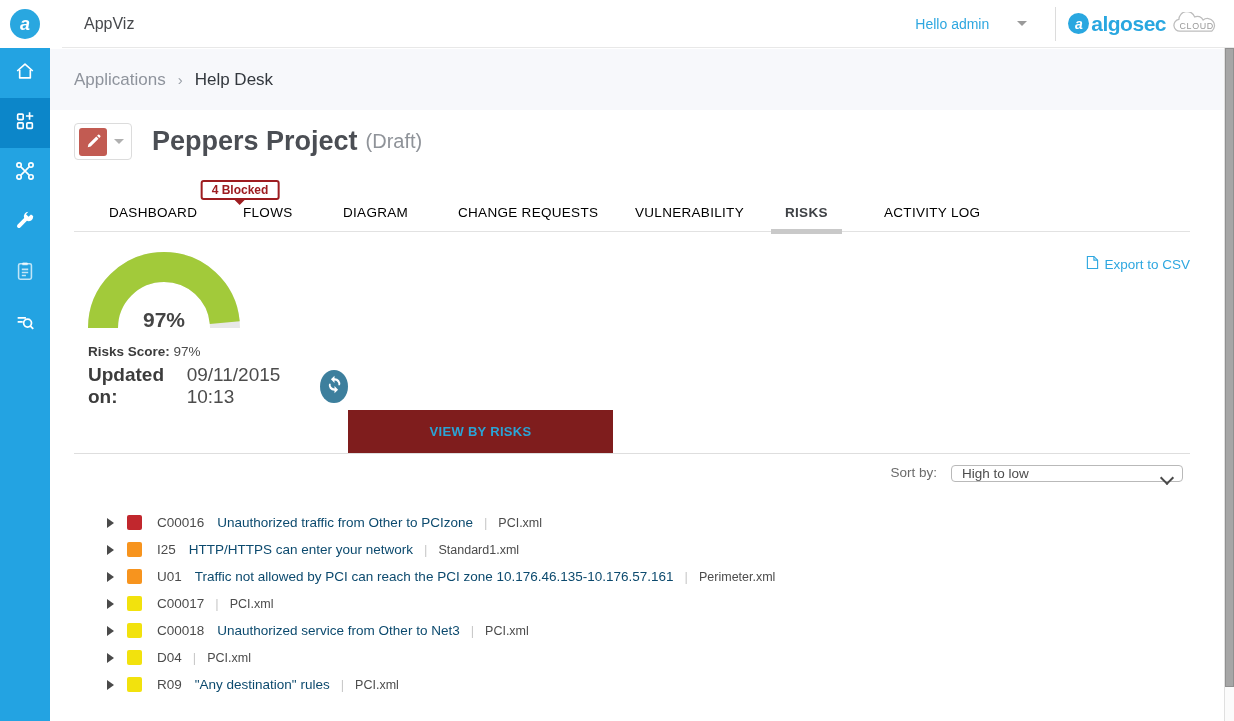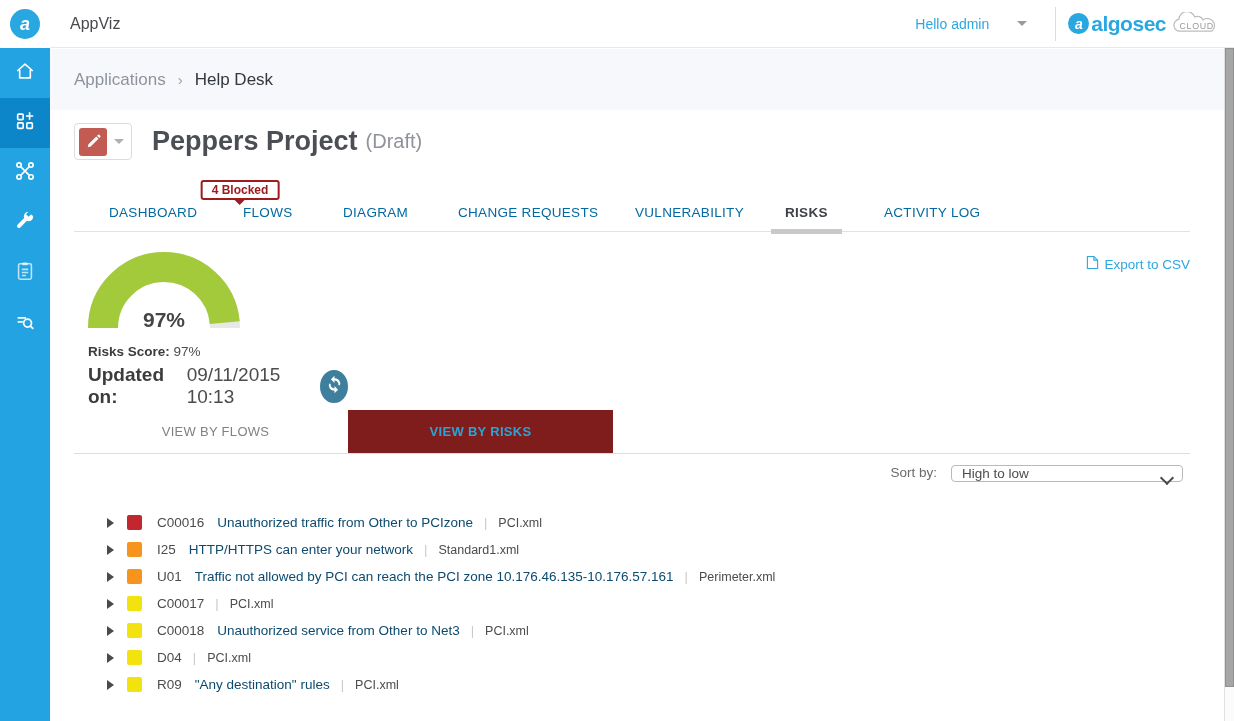--- a/index.html
+++ b/index.html
@@ -12,21 +12,21 @@
   
   .sidebar { position:absolute; left:0; top:0; width:50px; height:721px; background:#23a3e2; z-index:5; }
   .sidebar-logo { width:50px; height:48px; background:#fff; display:flex; align-items:center; justify-content:center; }
   .logo-circle { width:30px; height:30px; border-radius:50%; background:#29a7e0; color:#fff;
     display:flex; align-items:center; justify-content:center; font-size:18px; font-weight:bold; font-style:italic; }
   .side-item { height:50px; display:flex; align-items:center; justify-content:center; cursor:pointer; }
   .side-item.active { background:#0c86c9; }
   .side-item svg { width:22px; height:22px; }
 
   
-  .header { position:absolute; left:48px; top:0; right:0; height:48px; background:#fff;
+  .header { position:absolute; left:62px; top:0; right:0; height:48px; background:#fff;
     border-bottom:1px solid #e8e8e8; display:flex; align-items:center; z-index:4; }
   .app-title { margin-left:22px; font-size:16px; color:#47494d; }
   .header-right { margin-left:auto; display:flex; align-items:center; height:100%; }
   .user-greeting { color:#2ea7e0; font-size:14px; cursor:pointer; }
   .user-caret { width:0; height:0; border-left:5px solid transparent; border-right:5px solid transparent;
     border-top:5px solid #9a9a9a; margin-left:28px; margin-right:28px; cursor:pointer; }
   .header-divider { width:1px; height:34px; background:#dcdcdc; }
   .brand { display:flex; align-items:center; padding:0 10px 0 12px; }
   .brand-circle { width:21px; height:21px; border-radius:50%; background:#29a7e0; color:#fff;
     display:flex; align-items:center; justify-content:center; font-size:14px; font-weight:bold; font-style:italic; }
@@ -55,21 +55,21 @@
     display:flex; align-items:center; cursor:pointer; }
   .edit-square { width:28px; height:28px; margin-left:4px; border-radius:3px; background:#c25b52;
     display:flex; align-items:center; justify-content:center; }
   .edit-caret { width:0; height:0; border-left:5px solid transparent; border-right:5px solid transparent;
     border-top:5px solid #b0b0b0; margin-left:7px; }
   .page-title { margin-left:20px; font-size:27px; color:#4b4e54; }
   .page-status { margin-left:8px; font-size:20px; color:#8f9399; }
 
   
   .tabs-row { position:absolute; top:68px; left:24px; right:34px; height:54px; border-bottom:1px solid #e2e2e2; }
-  .tab { position:absolute; bottom:11px; font-size:13.5px; letter-spacing:0.3px; color:#0369a1; cursor:pointer; white-space:nowrap; }
+  .tab { position:absolute; bottom:11px; font-size:13.5px; letter-spacing:0.3px; color:#000000; cursor:pointer; white-space:nowrap; }
   .tab.active { color:#3f4246; font-weight:bold; }
   .tab.active::after { content:""; position:absolute; left:-14px; right:-14px; bottom:-14px; height:5px; background:#c9c9c9; }
   .tab-badge { position:absolute; top:2px; left:166px; transform:translateX(-50%);
     border:2px solid #9d1c20; border-radius:3px; background:#fff; color:#9d1c20;
     font-size:12px; font-weight:bold; padding:1px 9px; white-space:nowrap; }
   .tab-badge::after { content:""; position:absolute; left:50%; transform:translateX(-50%); bottom:-7px;
     border-left:6px solid transparent; border-right:6px solid transparent; border-top:6px solid #9d1c20; }
 
   
   .export-link { position:absolute; top:145px; right:34px; display:flex; align-items:center;
@@ -265,21 +265,20 @@
           <svg viewBox="0 0 24 24" width="19" height="19">
             <path fill="#fff" d="M12 4V1L7.5 5.5 12 10V7a5 5 0 0 1 4.9 6h2.05A7 7 0 0 0 12 4z"></path>
             <path fill="#fff" d="M12 20v3l4.5-4.5L12 14v3a5 5 0 0 1-4.9-6H5.05A7 7 0 0 0 12 20z"></path>
           </svg>
         </span>
       </button>
     </div>
   </div>
 
   <div class="subtabs">
-    <div class="subtab flows">VIEW BY FLOWS</div>
     <div class="subtab risks">VIEW BY RISKS</div>
   </div>
 
   <div class="sort-row">
     <span class="sort-label">Sort by:</span>
     <span class="select-wrap">
       <select>
         <option>High to low</option>
       </select>
     </span>

